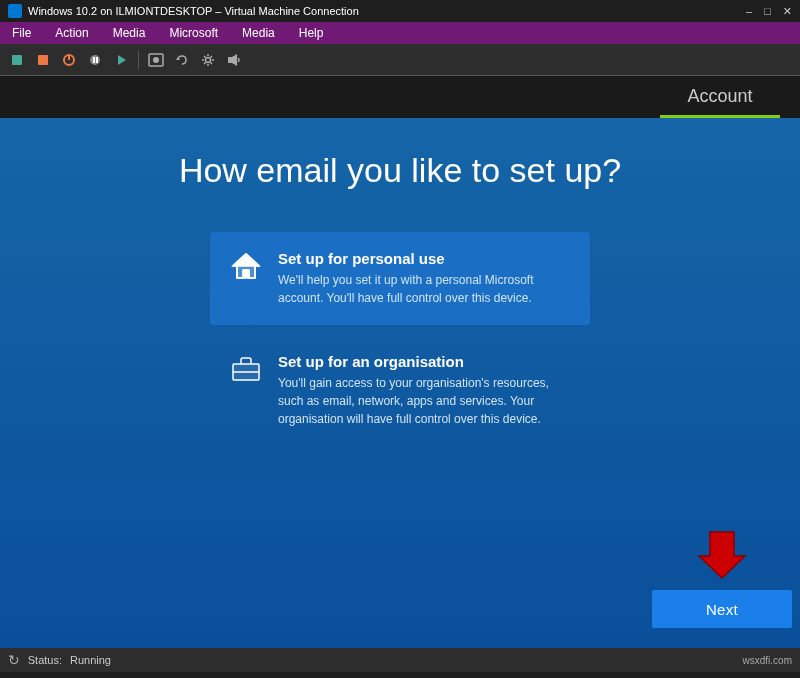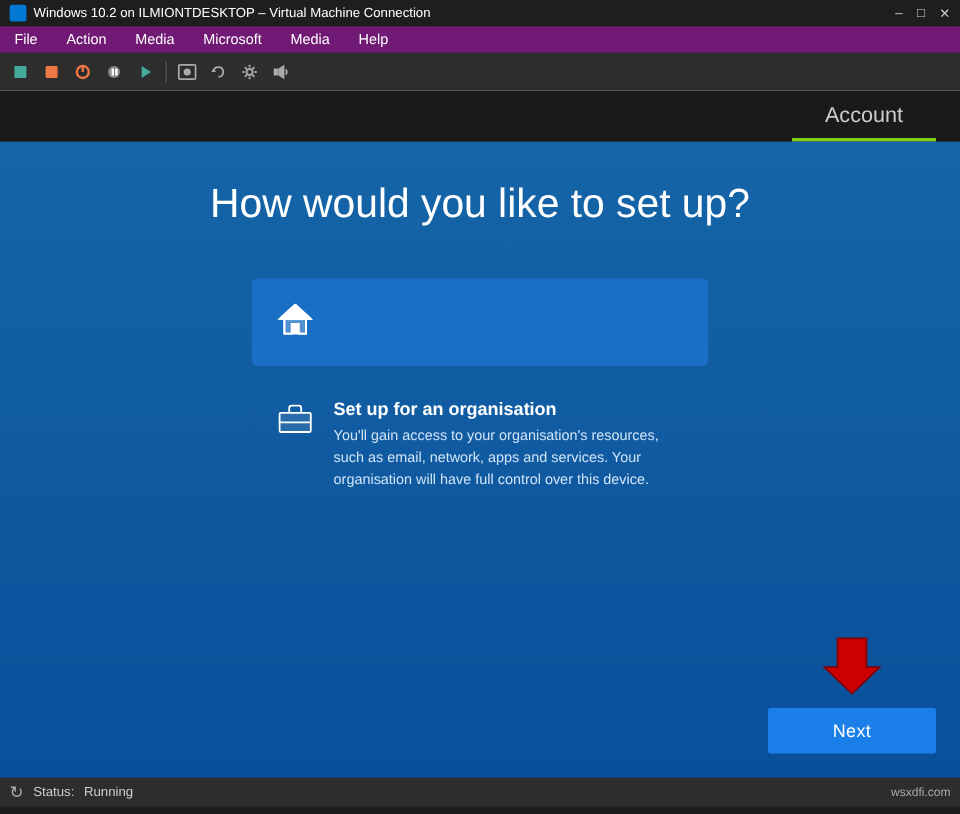--- a/index.html
+++ b/index.html
@@ -120,21 +120,21 @@
     .setup-option .option-text .option-desc {
       color: #d0e4f7;
       font-size: 12px;
       line-height: 1.5;
     }
 
     
     #next-area {
       position: absolute;
       bottom: 20px;
-      right: 20px;
+      right: 8px;
       display: flex;
       flex-direction: column;
       align-items: center;
       gap: 8px;
     }
     .red-arrow-svg { width: 54px; height: 54px; }
 
     #next-btn {
       width: 140px;
       height: 38px;
@@ -252,35 +252,39 @@
         <path d="M11,5 Q13,7 11,9" fill="none" stroke="#aaa" stroke-width="1.5"></path>
       </svg>
   </div>
 </div>
 
 <div id="tab-bar">
   <div id="account-tab">Account</div>
 </div>
 
 <div id="main-content">
-  <h1 id="main-heading">How would you like to set up?</h1>
+  <h1 id="main-heading">How email you like to set up?</h1>
 
   <div class="setup-option selected">
     <div class="option-icon">
       
       <svg width="30" height="28" viewBox="0 0 30 28" fill="white">
         <polygon points="15,2 2,14 6,14 6,26 12,26 12,18 18,18 18,26 24,26 24,14 28,14" stroke="white" stroke-width="1" fill="none"></polygon>
         <polygon points="15,2 2,14 6,14 6,26 12,26 12,18 18,18 18,26 24,26 24,14 28,14" stroke="white" stroke-width="1.5" fill="rgba(255,255,255,0.15)"></polygon>
         <line x1="2" y1="14" x2="15" y2="2" stroke="white" stroke-width="2"></line>
         <line x1="15" y1="2" x2="28" y2="14" stroke="white" stroke-width="2"></line>
         <rect x="6" y="14" width="18" height="12" fill="rgba(255,255,255,0.1)" stroke="white" stroke-width="1.5"></rect>
         <rect x="12" y="18" width="6" height="8" fill="white"></rect>
         <polygon points="15,3 3,14 27,14" fill="white"></polygon>
       </svg>
     </div>
+    <div class="option-text">
+      <div class="option-title">Set up for personal use</div>
+      <div class="option-desc">We'll help you set it up with a personal Microsoft account. You'll have full control over this device.</div>
+    </div>
   </div>
 
   <div class="setup-option">
     <div class="option-icon">
       
       <svg width="30" height="26" viewBox="0 0 30 26" fill="none" stroke="white" stroke-width="2">
         <rect x="2" y="9" width="26" height="16" rx="1" fill="rgba(255,255,255,0.1)" stroke="white" stroke-width="1.5"></rect>
         <path d="M10,9 L10,5 Q10,3 12,3 L18,3 Q20,3 20,5 L20,9" stroke="white" stroke-width="1.5" fill="none"></path>
         <line x1="2" y1="17" x2="28" y2="17" stroke="white" stroke-width="1.5"></line>
       </svg>

